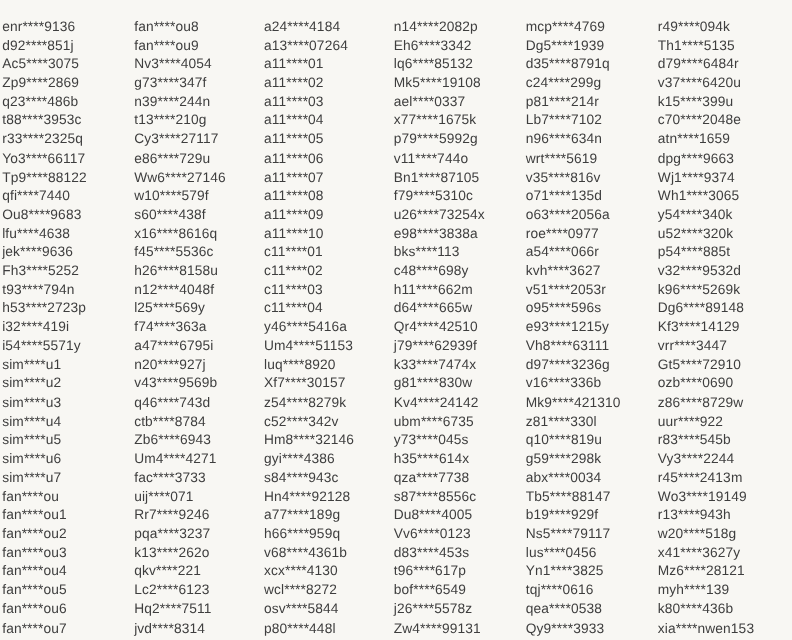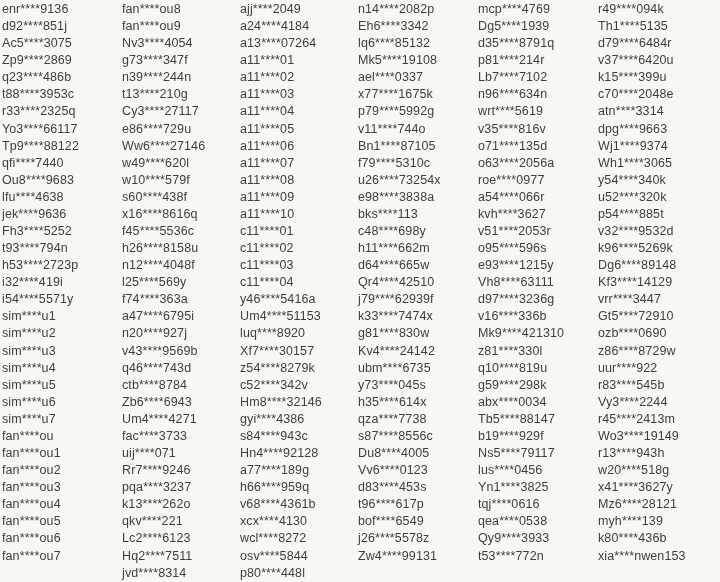--- a/index.html
+++ b/index.html
@@ -9,21 +9,21 @@
     height: 582px;
     overflow: hidden;
     background: #f8f7f3;
     font-family: "Liberation Sans", "DejaVu Sans", sans-serif;
   }
   .grid {
     display: grid;
     grid-template-columns: 120px 118px 118px 120px 120px 124px;
     width: 584px;
     height: 582px;
-    padding-top: 1px;
+    padding-top: 16px;
     box-sizing: border-box;
   }
   .col {
     overflow: hidden;
   }
   .cell {
     height: 17.09px;
     line-height: 17.09px;
     font-size: 12.5px;
     color: #3e3e3e;
@@ -77,21 +77,20 @@
 
   <div class="cell">fan****ou8</div>
       <div class="cell">fan****ou9</div>
       <div class="cell">Nv3****4054</div>
       <div class="cell">g73****347f</div>
       <div class="cell">n39****244n</div>
       <div class="cell">t13****210g</div>
       <div class="cell">Cy3****27117</div>
       <div class="cell">e86****729u</div>
       <div class="cell">Ww6****27146</div>
-      <div class="cell">w49****620l</div>
       <div class="cell">w10****579f</div>
       <div class="cell">s60****438f</div>
       <div class="cell">x16****8616q</div>
       <div class="cell">f45****5536c</div>
       <div class="cell">h26****8158u</div>
       <div class="cell">n12****4048f</div>
       <div class="cell">l25****569y</div>
       <div class="cell">f74****363a</div>
       <div class="cell">a47****6795i</div>
       <div class="cell">n20****927j</div>
@@ -105,21 +104,20 @@
       <div class="cell">Rr7****9246</div>
       <div class="cell">pqa****3237</div>
       <div class="cell">k13****262o</div>
       <div class="cell">qkv****221</div>
       <div class="cell">Lc2****6123</div>
       <div class="cell">Hq2****7511</div>
       <div class="cell">jvd****8314</div>
     </div>
   <div class="col">
 
-  <div class="cell">ajj****2049</div>
       <div class="cell">a24****4184</div>
       <div class="cell">a13****07264</div>
       <div class="cell">a11****01</div>
       <div class="cell">a11****02</div>
       <div class="cell">a11****03</div>
       <div class="cell">a11****04</div>
       <div class="cell">a11****05</div>
       <div class="cell">a11****06</div>
       <div class="cell">a11****07</div>
       <div class="cell">a11****08</div>
@@ -181,20 +179,21 @@
       <div class="cell">t96****617p</div>
       <div class="cell">bof****6549</div>
       <div class="cell">j26****5578z</div>
       <div class="cell">Zw4****99131</div>
     </div>
   <div class="col">
 
   <div class="cell">mcp****4769</div>
       <div class="cell">Dg5****1939</div>
       <div class="cell">d35****8791q</div>
+      <div class="cell">c24****299g</div>
       <div class="cell">p81****214r</div>
       <div class="cell">Lb7****7102</div>
       <div class="cell">n96****634n</div>
       <div class="cell">wrt****5619</div>
       <div class="cell">v35****816v</div>
       <div class="cell">o71****135d</div>
       <div class="cell">o63****2056a</div>
       <div class="cell">roe****0977</div>
       <div class="cell">a54****066r</div>
       <div class="cell">kvh****3627</div>
@@ -220,21 +219,21 @@
       <div class="cell">t53****772n</div>
     </div>
   <div class="col">
 
   <div class="cell">r49****094k</div>
       <div class="cell">Th1****5135</div>
       <div class="cell">d79****6484r</div>
       <div class="cell">v37****6420u</div>
       <div class="cell">k15****399u</div>
       <div class="cell">c70****2048e</div>
-      <div class="cell">atn****3314</div>
+      <div class="cell">atn****1659</div>
       <div class="cell">dpg****9663</div>
       <div class="cell">Wj1****9374</div>
       <div class="cell">Wh1****3065</div>
       <div class="cell">y54****340k</div>
       <div class="cell">u52****320k</div>
       <div class="cell">p54****885t</div>
       <div class="cell">v32****9532d</div>
       <div class="cell">k96****5269k</div>
       <div class="cell">Dg6****89148</div>
       <div class="cell">Kf3****14129</div>

